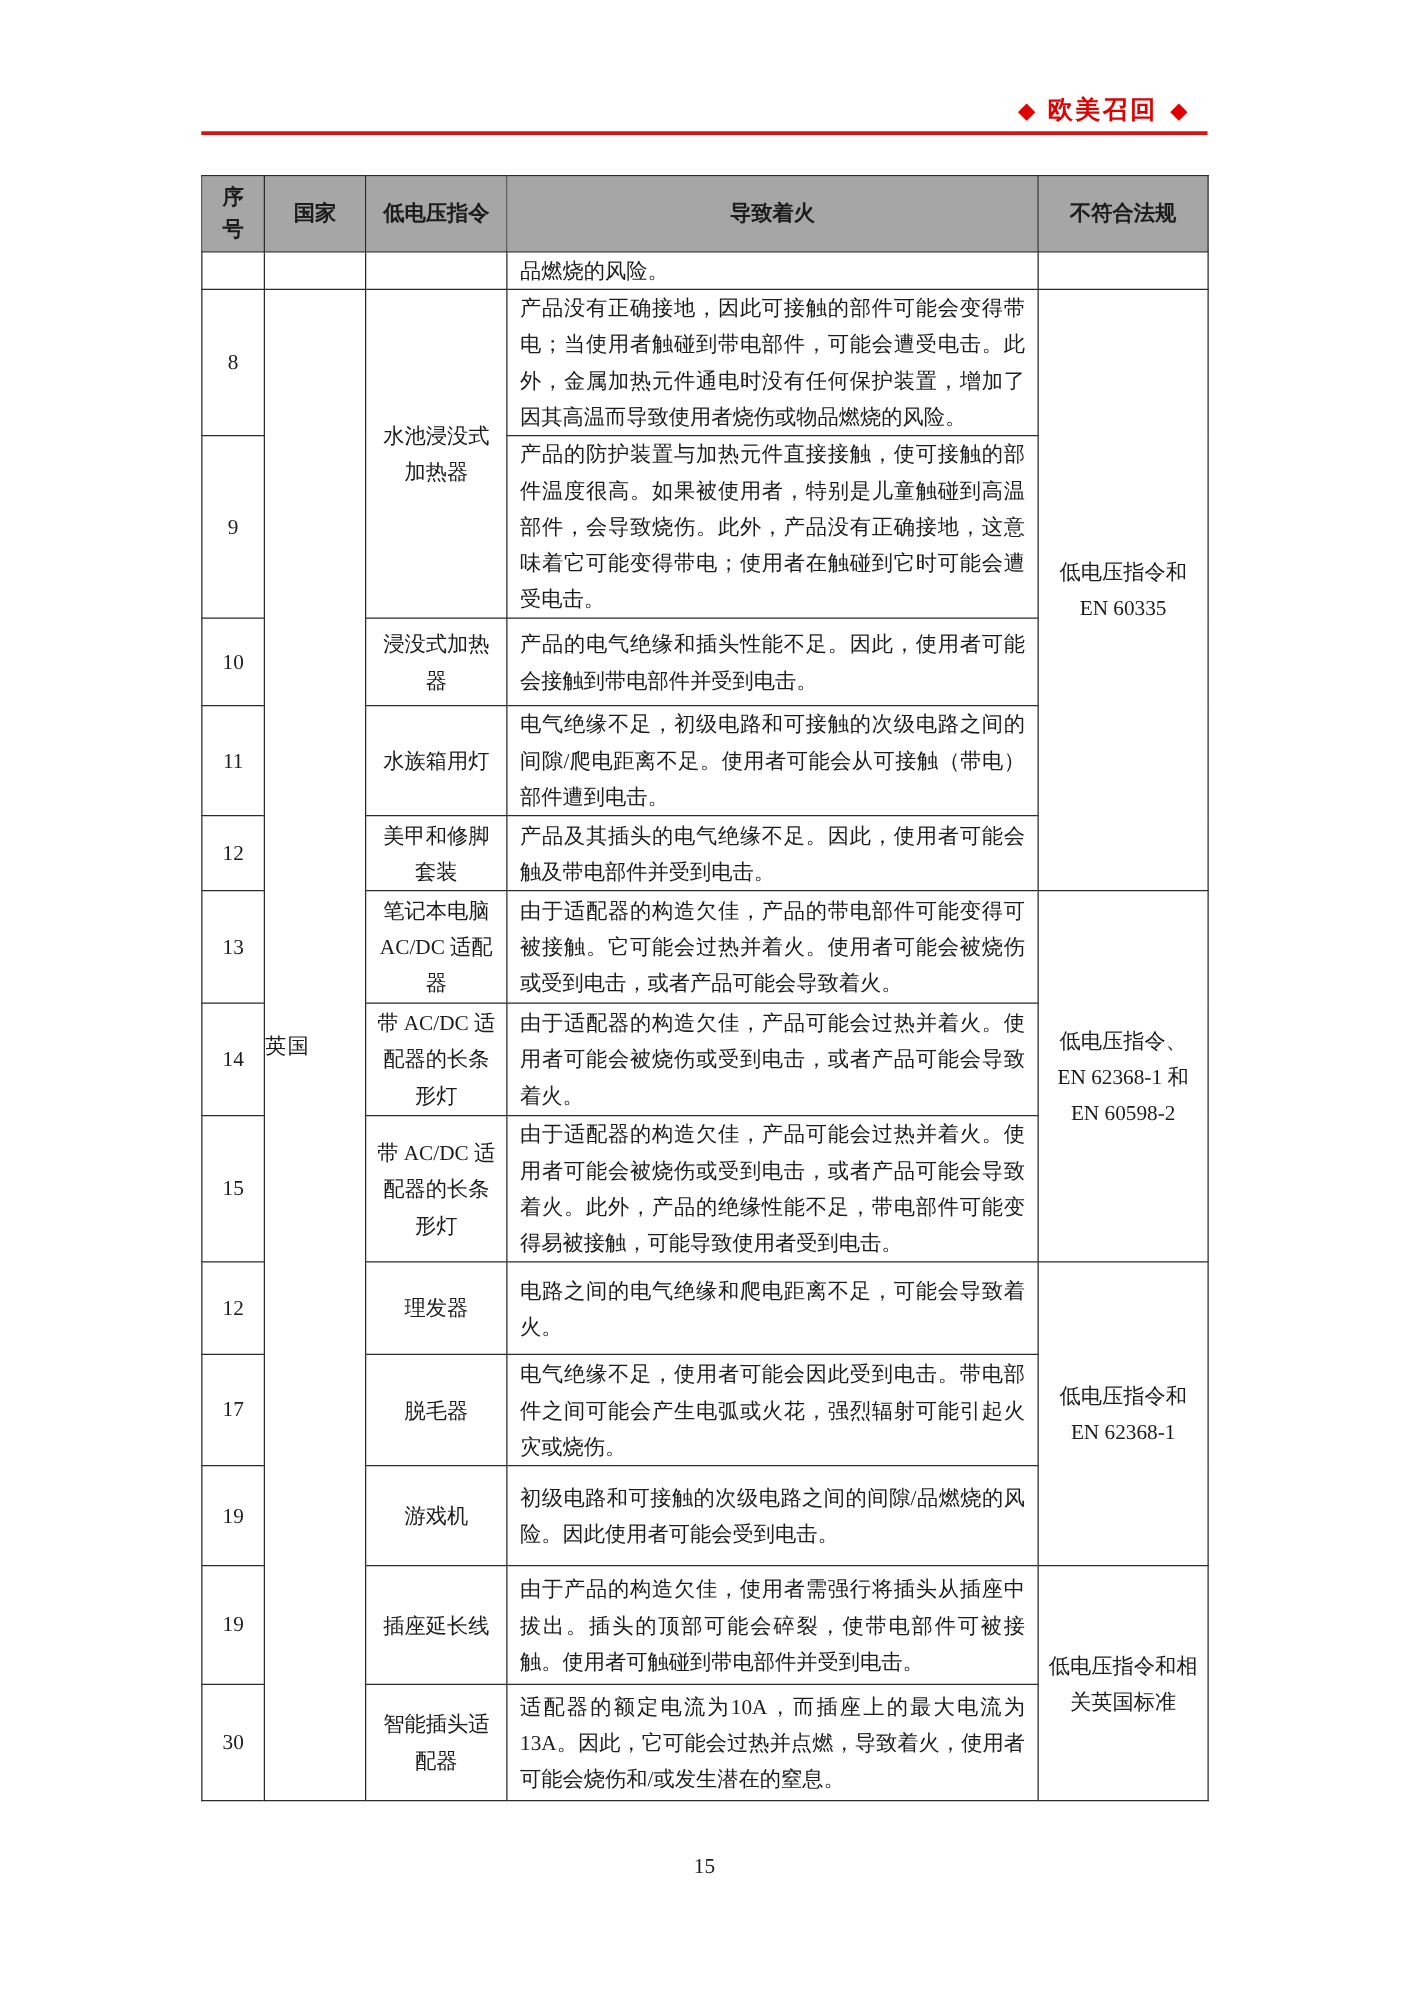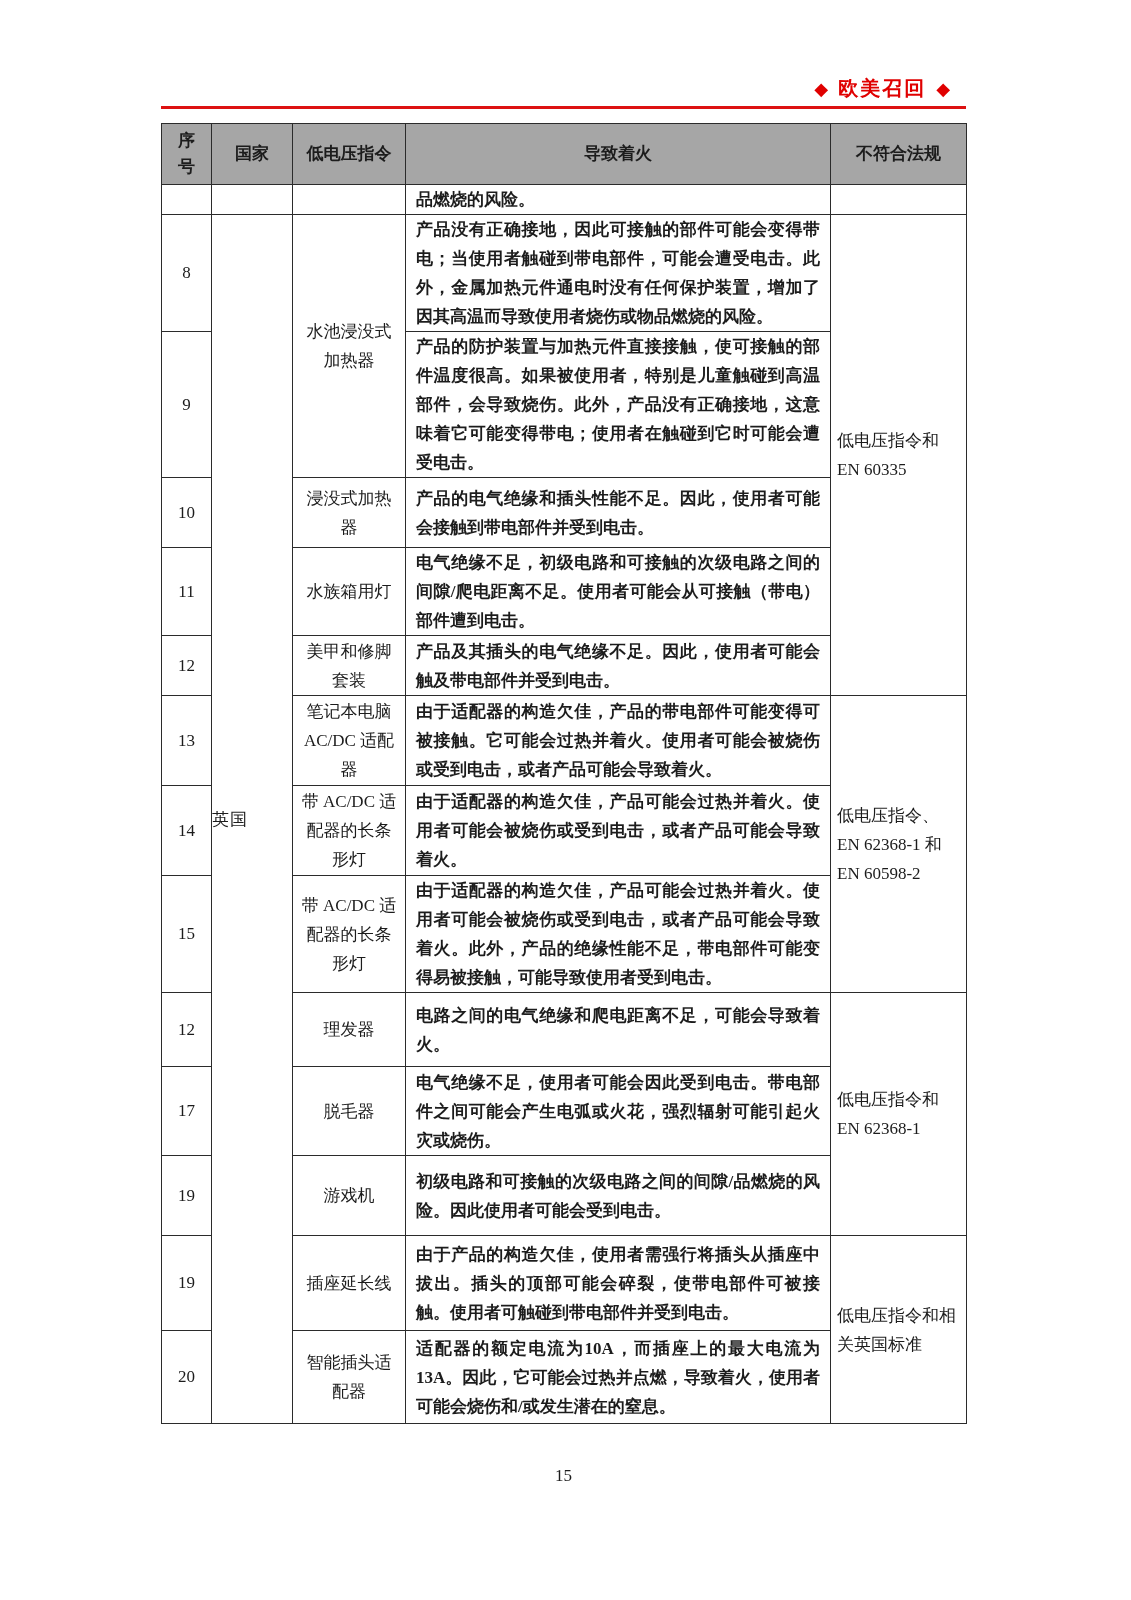--- a/index.html
+++ b/index.html
@@ -28,21 +28,21 @@
     font-size: 20px;
     line-height: 24px;
     padding-bottom: 5px;
     padding-right: 16px;
     border-bottom: 3px solid #dd1111;
   }
   .banner .diamond { font-size: 18px; }
   .banner .banner-title { margin: 0 10px; letter-spacing: 2px; }
   
   table.recall {
-    margin-top: 14px;
+    margin-top: 32px;
     width: 805px;
     border-collapse: collapse;
     table-layout: fixed;
     font-size: 17px;
   }
   table.recall th, table.recall td {
     border: 1px solid #2b2b2b;
     vertical-align: middle;
     overflow: hidden;
   }
@@ -67,24 +67,23 @@
   td.product-cell {
     text-align: center;
     line-height: 29px;
     padding: 0 7px;
     border-radius: 32px;
   }
   td.reason-cell {
     text-align: justify;
     line-height: 29px;
     padding: 0 10px;
-    font-weight: bold;
   }
   td.reg-cell {
-    text-align: left;
+    text-align: center;
     line-height: 29px;
     padding: 0 6px;
   }
   
   tr.r-carry { height: 30px; }
   tr.r8  { height: 117px; }
   tr.r9  { height: 145px; }
   tr.r10 { height: 70px; }
   tr.r11 { height: 85px; }
   tr.r12 { height: 60px; }
@@ -196,21 +195,21 @@
         <td class="product-cell">游戏机</td>
         <td class="reason-cell">初级电路和可接触的次级电路之间的间隙/品燃烧的风险。因此使用者可能会受到电击。</td>
       </tr>
       <tr class="r19">
         <td class="no-cell">19</td>
         <td class="product-cell">插座延长线</td>
         <td class="reason-cell">由于产品的构造欠佳，使用者需强行将插头从插座中拔出。插头的顶部可能会碎裂，使带电部件可被接触。使用者可触碰到带电部件并受到电击。</td>
         <td class="reg-cell" rowspan="2">低电压指令和相关英国标准</td>
       </tr>
       <tr class="r20">
-        <td class="no-cell">20</td>
+        <td class="no-cell">30</td>
         <td class="product-cell">智能插头适配器</td>
         <td class="reason-cell">适配器的额定电流为10A，而插座上的最大电流为13A。因此，它可能会过热并点燃，导致着火，使用者可能会烧伤和/或发生潜在的窒息。</td>
       </tr>
     </tbody>
       </table>
 
     <div class="pagenum">15</div>
   </div>
 </div>
 

